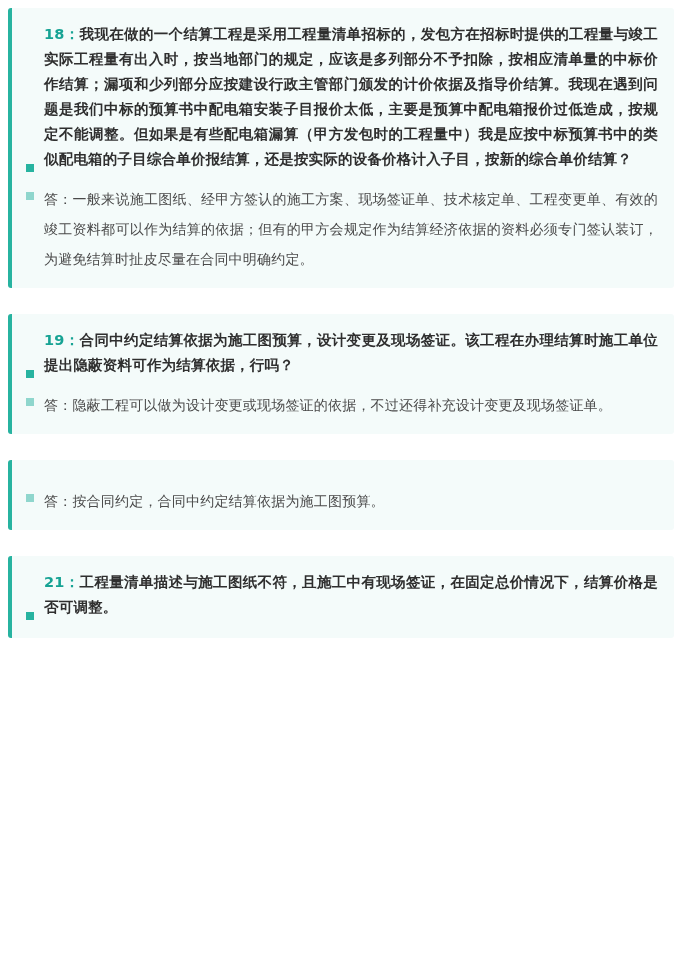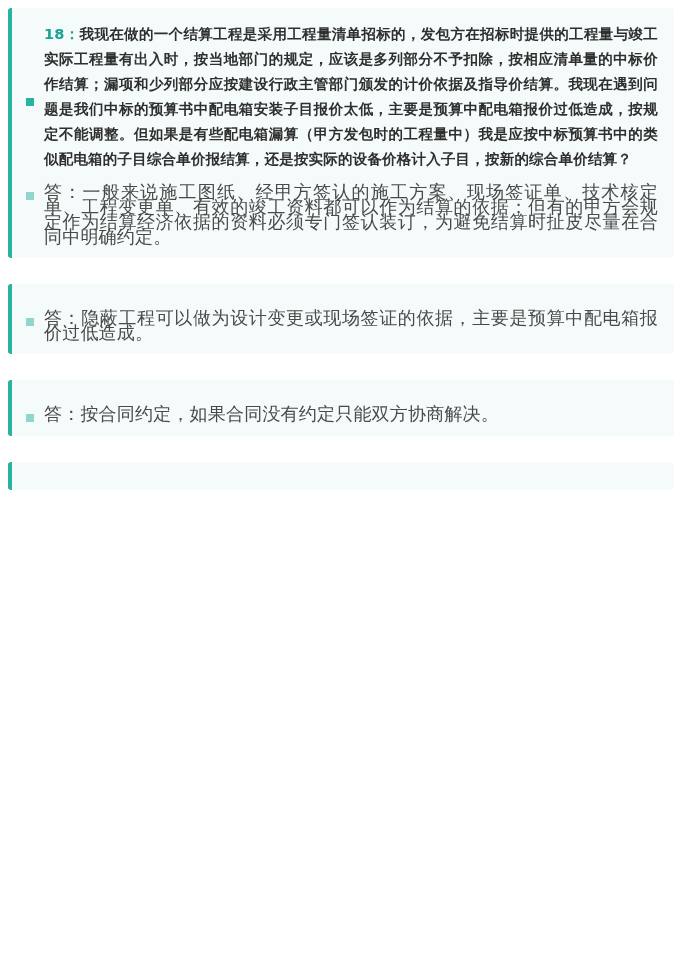--- a/index.html
+++ b/index.html
@@ -25,21 +25,21 @@
     border-radius: 3px;
     box-sizing: border-box;
     padding: 14px 16px 14px 14px;
     margin-bottom: 26px;
   }
   .qa-card:last-child {
     margin-bottom: 6px;
   }
   .q-block {
     display: flex;
-    align-items: center;
+    align-items: flex-end;
     margin-bottom: 4px;
   }
   .a-block {
     display: flex;
     align-items: flex-start;
     margin-top: 12px;
   }
   .marker {
     flex: 0 0 auto;
     width: 8px;
@@ -60,22 +60,22 @@
     color: #2f2f2f;
     letter-spacing: 0.2px;
     text-align: justify;
   }
   .q-num {
     color: #17a394;
     font-weight: bold;
   }
   .a-text {
     flex: 1 1 auto;
-    font-size: 18px;
-    line-height: 15px;
+    font-size: 14px;
+    line-height: 30px;
     color: #4a4a4a;
     letter-spacing: 0.2px;
     text-align: justify;
   }
   .a-label {
     color: #4a4a4a;
   }
 </style>
 </head>
 <body>
@@ -87,29 +87,37 @@
       <span class="marker"></span>
       <div class="q-text"><span class="q-num">18：</span><span>我现在做的一个结算工程是采用工程量清单招标的，发包方在招标时提供的工程量与竣工实际工程量有出入时，按当地部门的规定，应该是多列部分不予扣除，按相应清单量的中标价作结算；漏项和少列部分应按建设行政主管部门颁发的计价依据及指导价结算。我现在遇到问题是我们中标的预算书中配电箱安装子目报价太低，主要是预算中配电箱报价过低造成，按规定不能调整。但如果是有些配电箱漏算（甲方发包时的工程量中）我是应按中标预算书中的类似配电箱的子目综合单价报结算，还是按实际的设备价格计入子目，按新的综合单价结算？</span></div>
     </div>
     <div class="a-block">
       <span class="marker"></span>
       <div class="a-text"><span class="a-label">答：</span><span>一般来说施工图纸、经甲方签认的施工方案、现场签证单、技术核定单、工程变更单、有效的竣工资料都可以作为结算的依据；但有的甲方会规定作为结算经济依据的资料必须专门签认装订，为避免结算时扯皮尽量在合同中明确约定。</span></div>
     </div>
   </div>
 
   <div class="qa-card">
+    <div class="q-block">
+      <span class="marker"></span>
+      <div class="q-text"><span class="q-num">19：</span><span>合同中约定结算依据为施工图预算，设计变更及现场签证。该工程在办理结算时施工单位提出隐蔽资料可作为结算依据，行吗？</span></div>
+    </div>
     <div class="a-block">
       <span class="marker"></span>
-      <div class="a-text"><span class="a-label">答：</span><span>隐蔽工程可以做为设计变更或现场签证的依据，主要是预算中配电箱报价过低造成。</span></div>
+      <div class="a-text"><span class="a-label">答：</span><span>隐蔽工程可以做为设计变更或现场签证的依据，不过还得补充设计变更及现场签证单。</span></div>
     </div>
   </div>
 
   <div class="qa-card">
     <div class="a-block">
       <span class="marker"></span>
-      <div class="a-text"><span class="a-label">答：</span><span>按合同约定，如果合同没有约定只能双方协商解决。</span></div>
+      <div class="a-text"><span class="a-label">答：</span><span>按合同约定，合同中约定结算依据为施工图预算。</span></div>
     </div>
   </div>
 
   <div class="qa-card">
+    <div class="q-block">
+      <span class="marker"></span>
+      <div class="q-text"><span class="q-num">21：</span><span>工程量清单描述与施工图纸不符，且施工中有现场签证，在固定总价情况下，结算价格是否可调整。</span></div>
+    </div>
   </div>
 
 </div>
 
 </body></html>

